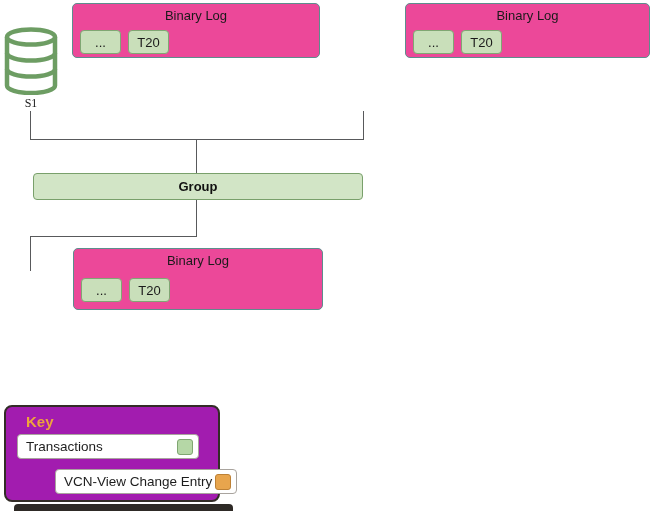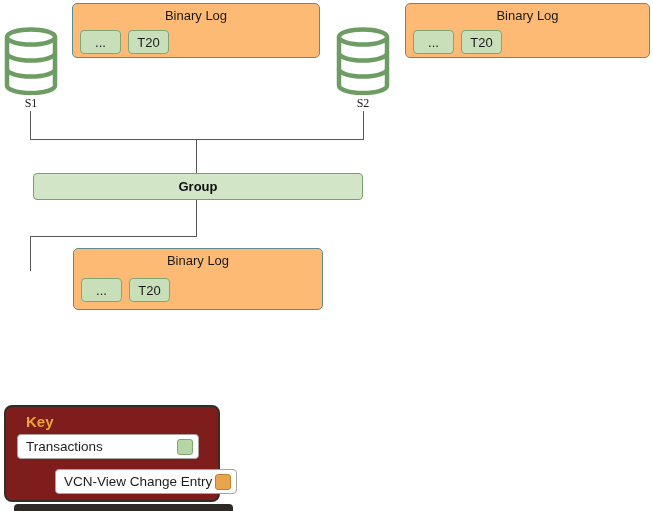--- a/index.html
+++ b/index.html
@@ -7,21 +7,21 @@
     position:relative;width:653px;height:511px;background:#ffffff;
     font-family:"Liberation Sans", sans-serif;color:#1a1a1a;overflow:hidden;
   }
   
   .line{position:absolute;background:#58595b;}
   .line.v{width:1px;}
   .line.h{height:1px;}
 
   
   .binlog{
-    position:absolute;background:#fdba74;border:1px solid #5d8d8d;border-radius:5px;
+    position:absolute;background:#ec4899;border:1px solid #5d8d8d;border-radius:5px;
     box-sizing:border-box;
   }
   .binlog-title{
     position:absolute;top:4px;left:0;right:0;text-align:center;
     font-size:13px;color:#1a1a1a;
   }
   .chips{position:absolute;left:7px;display:flex;gap:7px;}
   .chip{
     width:41px;height:24px;background:#c9dfba;border:1px solid #80a673;border-radius:4px;
     display:flex;align-items:center;justify-content:center;font-size:13px;color:#1a1a1a;
@@ -37,21 +37,21 @@
   .group-box{
     position:absolute;left:33px;top:173px;width:330px;height:27px;
     background:#d2e5c6;border:1px solid #79a06b;border-radius:4px;box-sizing:border-box;
     display:flex;align-items:center;justify-content:center;
     font-size:13px;font-weight:bold;color:#111;
   }
 
   
   .key-box{
     position:absolute;left:4px;top:405px;width:216px;height:97px;
-    background:#7f1d1d;border:2px solid #332d27;border-radius:8px;box-sizing:border-box;
+    background:#a21caf;border:2px solid #332d27;border-radius:8px;box-sizing:border-box;
   }
   .key-title{
     position:absolute;left:20px;top:6px;font-size:15px;font-weight:bold;color:#eea43c;
   }
   .key-row{
     position:absolute;left:11px;width:182px;height:25px;background:#ffffff;
     border:1px solid #a9a49e;border-radius:4px;box-sizing:border-box;
     display:flex;align-items:center;justify-content:space-between;
     padding:0 5px 0 8px;
   }
@@ -109,29 +109,20 @@
   <div class="server" style="left:4px;top:27px">
     <svg width="54" height="68" viewBox="0 0 54 68">
       <path d="M3,10 L3,58.5 A24,7.5 0 0 0 51,58.5 L51,10" fill="#ffffff" stroke="#6d9d63" stroke-width="4.5"></path>
       <path d="M3,26 A24,7.5 0 0 0 51,26" fill="none" stroke="#6d9d63" stroke-width="4.5"></path>
       <path d="M3,42 A24,7.5 0 0 0 51,42" fill="none" stroke="#6d9d63" stroke-width="4.5"></path>
       <ellipse cx="27" cy="10" rx="24" ry="7.5" fill="#ffffff" stroke="#6d9d63" stroke-width="4.5"></ellipse>
     </svg>
     <div class="server-label">S1</div>
   </div>
 
-  <div class="server" style="left:336px;top:27px">
-    <svg width="54" height="68" viewBox="0 0 54 68">
-      <path d="M3,10 L3,58.5 A24,7.5 0 0 0 51,58.5 L51,10" fill="#ffffff" stroke="#6d9d63" stroke-width="4.5"></path>
-      <path d="M3,26 A24,7.5 0 0 0 51,26" fill="none" stroke="#6d9d63" stroke-width="4.5"></path>
-      <path d="M3,42 A24,7.5 0 0 0 51,42" fill="none" stroke="#6d9d63" stroke-width="4.5"></path>
-      <ellipse cx="27" cy="10" rx="24" ry="7.5" fill="#ffffff" stroke="#6d9d63" stroke-width="4.5"></ellipse>
-    </svg>
-    <div class="server-label">S2</div>
-  </div>
 
 
   <div class="group-box">
     <span>Group</span>
   </div>
 
   <div class="key-box">
     <div class="key-title">Key</div>
     <div class="key-row key-row-1">
       <span class="key-row-label">Transactions</span>

